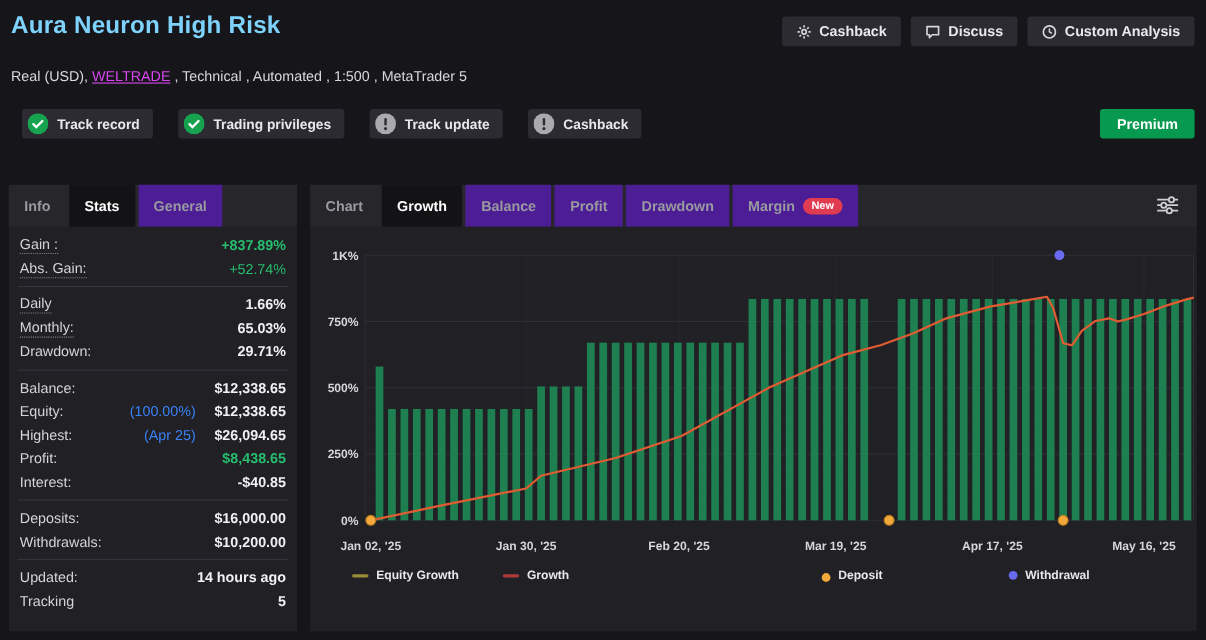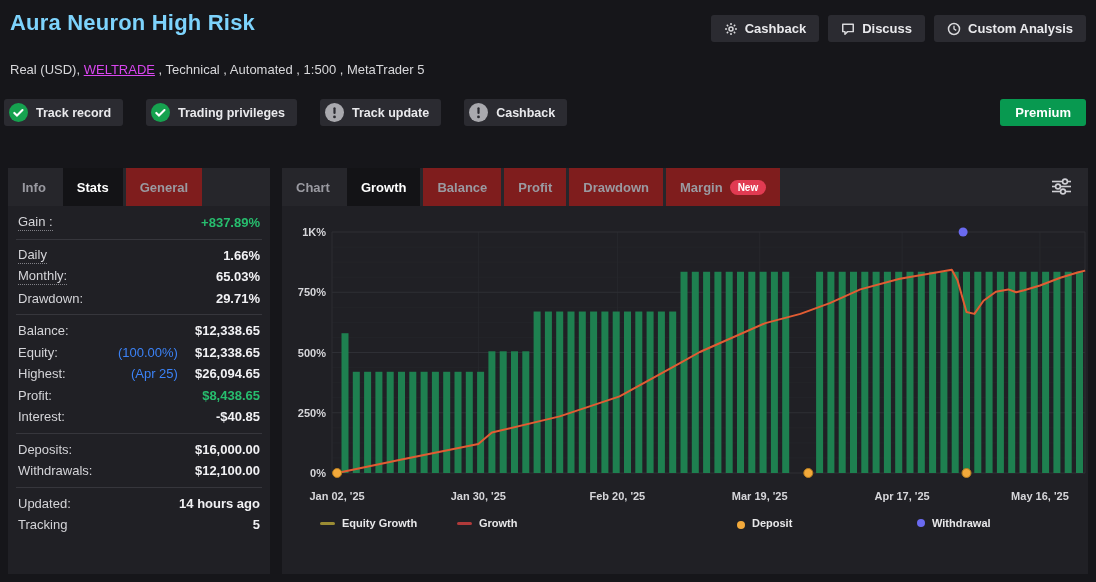--- a/index.html
+++ b/index.html
@@ -7,34 +7,34 @@
               font-family:"Liberation Sans", sans-serif; }
   .abs { position:absolute; }
 
   
   #page-title { left:10px; top:10px; font-size:22px; font-weight:bold; color:#7dd3fc; letter-spacing:.2px; }
   #top-buttons { right:10px; top:15px; display:flex; gap:9px; }
   .top-btn { display:flex; align-items:center; gap:7px; background:#2b2b31; border-radius:3px;
              padding:6px 13px; font-size:13px; font-weight:bold; color:#e9e9ec; cursor:pointer; }
   #subtitle { left:10px; top:62px; font-size:13px; color:#d8d8db; }
   #subtitle .broker { color:#d946ef; font-weight:normal; text-decoration:underline; cursor:pointer; }
-  #badge-row { left:4px; top:99px; display:flex; gap:23px; }
+  #badge-row { left:20px; top:99px; display:flex; gap:23px; }
   .badge { display:flex; align-items:center; gap:8px; background:#2b2b31; border-radius:3px;
            padding:4px 12px 4px 5px; font-size:12.5px; font-weight:bold; color:#e9e9ec; }
   #premium-btn { right:10px; top:99px; background:#089950; color:#fff; font-size:13px; font-weight:bold;
                  padding:6px 15px; border-radius:3px; cursor:pointer; }
 
   
   .panel { position:absolute; top:168px; background:#202025; }
   #stats-panel { left:8px; width:262px; height:406px; }
   #chart-panel { left:282px; width:806px; height:406px; }
   .panel-header { height:38px; background:#26262b; display:flex; align-items:stretch; position:relative; }
   .tab { display:flex; align-items:center; gap:7px; padding:0 14px; font-size:13px; font-weight:bold;
          color:#9a9aa1; cursor:pointer; margin-right:3px; }
-  .tab.raised { background:#7f1d1d;text-align:center; }
+  .tab.raised { background:#4c1d95;text-align:center; }
   .tab.active { background:#131316; color:#fff; }
   .new-pill { background:#e13b52; color:#fff; font-size:10px; font-weight:bold;
               padding:2px 8px; border-radius:9px; }
   #filter-icon { position:absolute; right:16px; top:10px; cursor:pointer; }
 
   
   #stats-body { padding-top:6px; }
   .stat-row { display:flex; justify-content:space-between; align-items:center;
               padding:2px 10px; height:21.5px; font-size:13px; }
   .stat-label { color:#d4d4d8; }
@@ -145,20 +145,24 @@
       </div>
       <div class="tab raised">
         <span>General</span>
       </div>
     </div>
   <div id="stats-body">
       <div class="stat-row">
         <span class="stat-label dotted">Gain :</span>
         <span class="stat-value green-bold"><span>+837.89%</span></span>
       </div>
+      <div class="stat-row">
+        <span class="stat-label dotted">Abs. Gain:</span>
+        <span class="stat-value green"><span>+52.74%</span></span>
+      </div>
       <div class="sep"></div>
       <div class="stat-row">
         <span class="stat-label dotted">Daily</span>
         <span class="stat-value "><span>1.66%</span></span>
       </div>
       <div class="stat-row">
         <span class="stat-label dotted">Monthly:</span>
         <span class="stat-value "><span>65.03%</span></span>
       </div>
       <div class="stat-row">
@@ -186,21 +190,21 @@
         <span class="stat-label">Interest:</span>
         <span class="stat-value "><span>-$40.85</span></span>
       </div>
       <div class="sep"></div>
       <div class="stat-row">
         <span class="stat-label">Deposits:</span>
         <span class="stat-value "><span>$16,000.00</span></span>
       </div>
       <div class="stat-row">
         <span class="stat-label">Withdrawals:</span>
-        <span class="stat-value "><span>$12,100.00</span></span>
+        <span class="stat-value "><span>$10,200.00</span></span>
       </div>
       <div class="sep"></div>
       <div class="stat-row">
         <span class="stat-label">Updated:</span>
         <span class="stat-value "><span>14 hours ago</span></span>
       </div>
       <div class="stat-row">
         <span class="stat-label">Tracking</span>
         <span class="stat-value "><span>5</span></span>
       </div>
@@ -350,21 +354,21 @@
       </svg>
     <div id="legend">
         <div class="legend-item" style="left: 38px;">
           <span class="sw-line" style="background: rgb(155, 140, 52);"></span>
           <span>Equity Growth</span>
         </div>
         <div class="legend-item" style="left: 175px;">
           <span class="sw-line" style="background: rgb(176, 58, 58);"></span>
           <span>Growth</span>
         </div>
-        <div class="legend-item" style="left: 455px; align-items: flex-end;">
+        <div class="legend-item" style="left: 465px; align-items: flex-end;">
           <span class="sw-dot" style="background: rgb(242, 169, 59);"></span>
           <span>Deposit</span>
         </div>
         <div class="legend-item" style="left: 635px; justify-content: center;">
           <span class="sw-dot" style="background: rgb(106, 106, 240);"></span>
           <span>Withdrawal</span>
         </div>
       </div>
   </div>
 </div>

